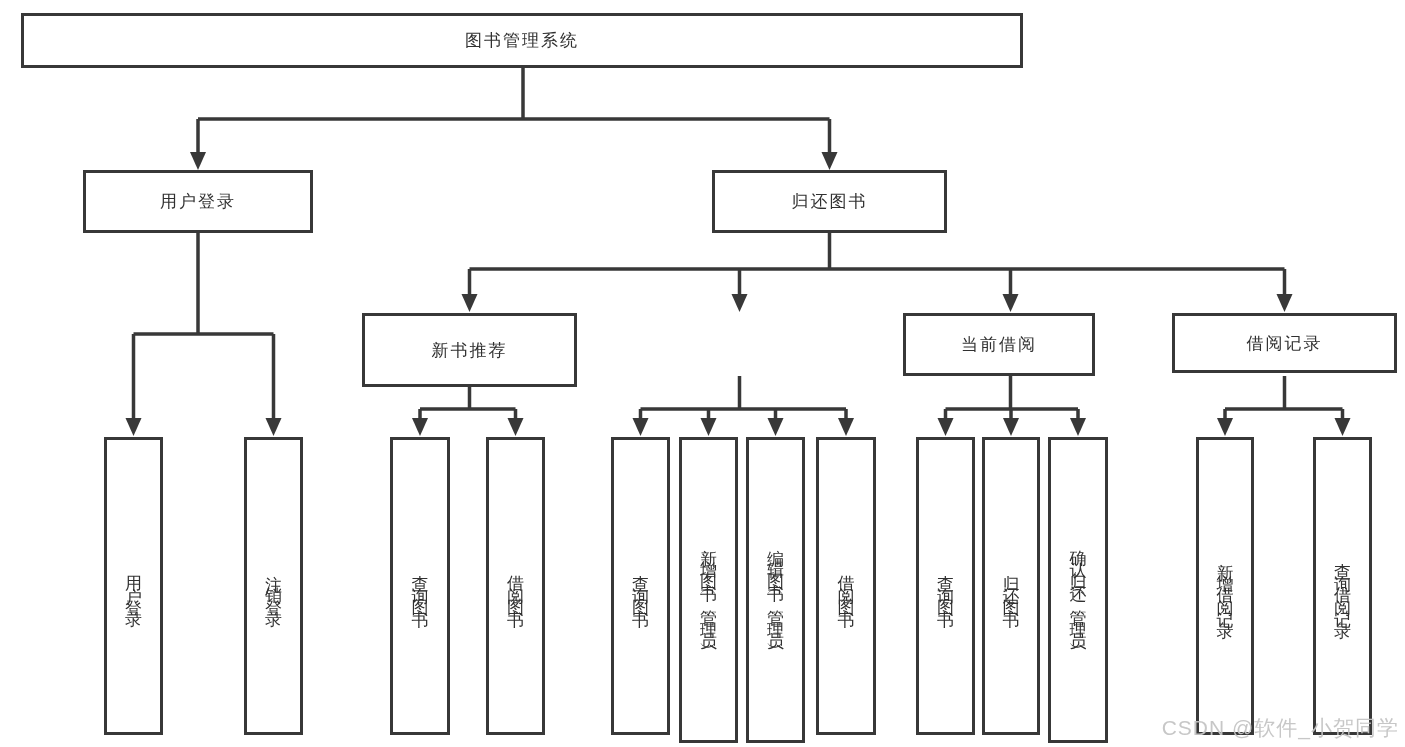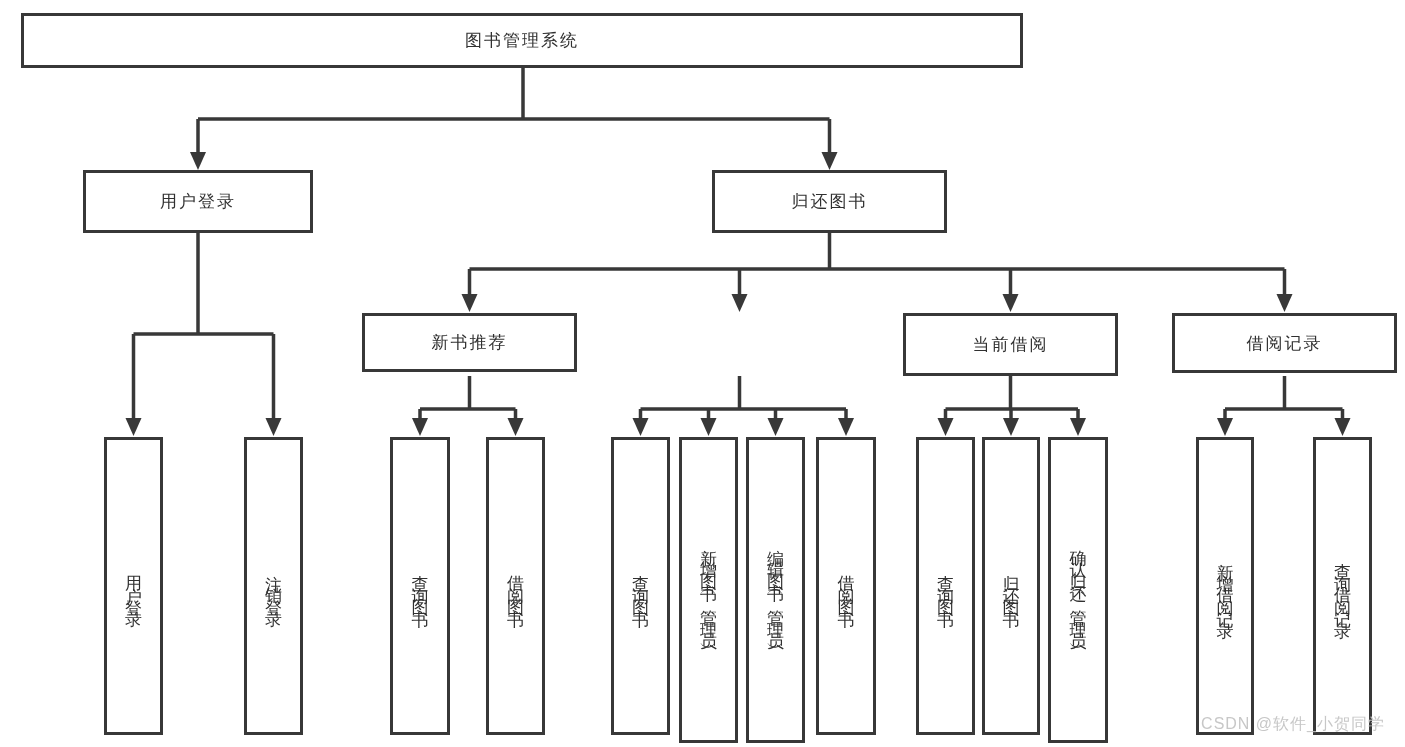--- a/index.html
+++ b/index.html
@@ -19,22 +19,22 @@
     z-index:1;text-align:left;
   }
   .vtext{
     writing-mode:vertical-rl;
     text-orientation:mixed;
     letter-spacing:12px;
     line-height:1;
     letter-spacing:12px;
   }
   .watermark{
-    position:absolute;top:714px;right:20px;
-    font-size:16px;color:rgba(196,196,196,0.95);
+    position:absolute;top:714px;right:6px;
+    font-size:21px;color:rgba(196,196,196,0.95);
     letter-spacing:1px;z-index:6;white-space:nowrap;
   }
 </style>
 </head>
 <body>
 
 <div class="canvas">
 
   <svg class="connectors" width="1405" height="747" viewBox="0 0 1405 747" xmlns="http://www.w3.org/2000/svg">
     <g stroke="#383838" stroke-width="3.5" fill="none">
@@ -87,24 +87,24 @@
     <span>图书管理系统</span>
   </div>
 
   <div class="node" style="left:83px;top:170px;width:230px;height:63px">
     <span>用户登录</span>
   </div>
   <div class="node" style="left:712px;top:170px;width:235px;height:63px">
     <span>归还图书</span>
   </div>
 
-  <div class="node" style="left:362px;top:313px;width:215px;height:59px">
+  <div class="node" style="left:362px;top:313px;width:215px;height:74px">
     <span>新书推荐</span>
   </div>
-  <div class="node" style="left:903px;top:313px;width:215px;height:63px">
+  <div class="node" style="left:903px;top:313px;width:192px;height:63px">
     <span>当前借阅</span>
   </div>
   <div class="node" style="left:1172px;top:313px;width:225px;height:60px">
     <span>借阅记录</span>
   </div>
 
   <div class="node" style="left:104px;top:437px;width:59px;height:298px">
     <span class="vtext">用户登录</span>
   </div>
   <div class="node" style="left:244px;top:437px;width:59px;height:298px">

